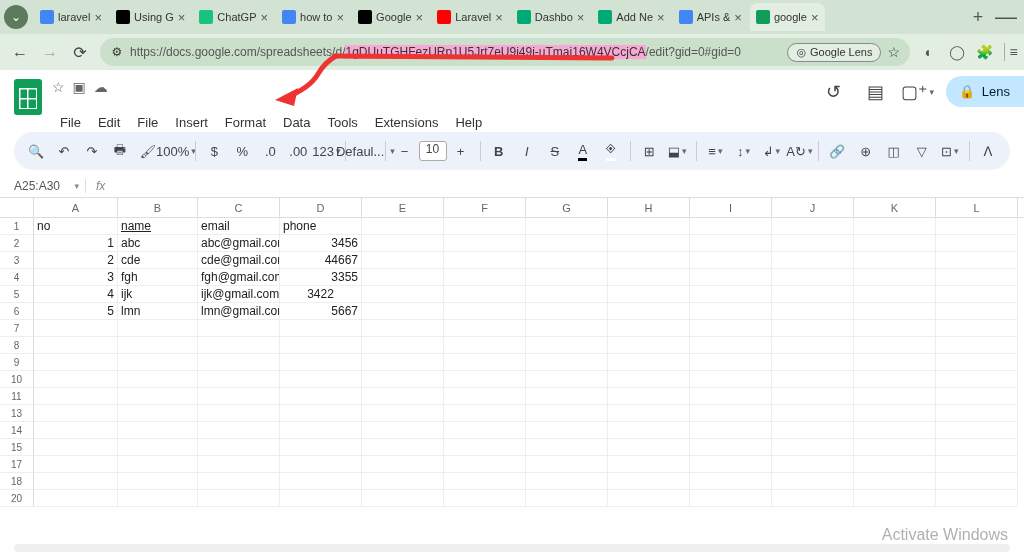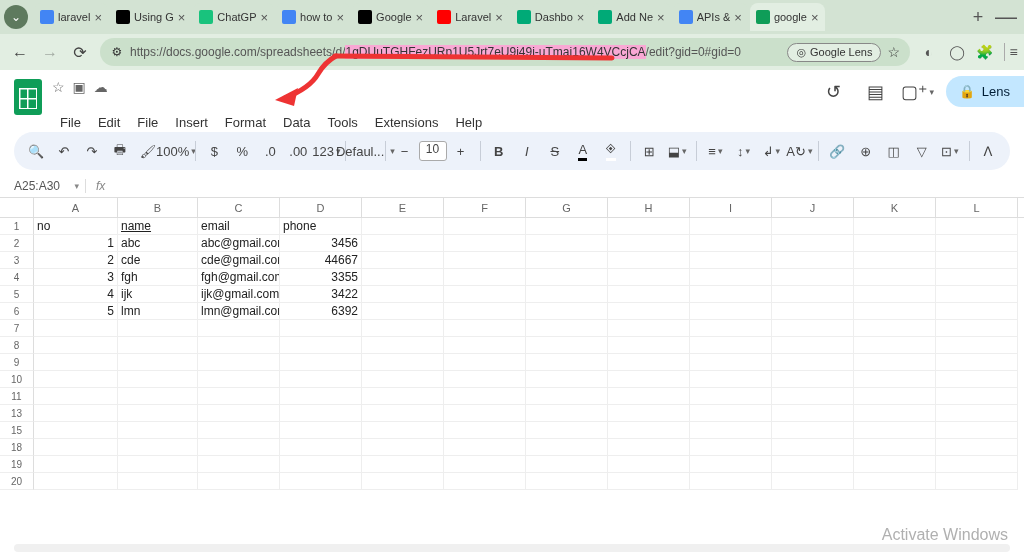--- a/index.html
+++ b/index.html
@@ -332,36 +332,36 @@
         <div class="cell" style="width: 82px;"></div>
         <div class="cell" style="width: 82px;"></div>
         <div class="cell" style="width: 82px;"></div>
         <div class="cell" style="width: 82px;"></div>
       </div>
       <div class="row">
         <div class="row-h">5</div>
         <div class="cell num" style="width: 84px;">4</div>
         <div class="cell" style="width: 80px;">ijk</div>
         <div class="cell" style="width: 82px;">ijk@gmail.com</div>
-        <div class="cell num" style="width: 82px;">3422</div>
+        <div class="cell num" style="width: 82px; text-align: center;">3422</div>
         <div class="cell" style="width: 82px;"></div>
         <div class="cell" style="width: 82px;"></div>
         <div class="cell" style="width: 82px;"></div>
         <div class="cell" style="width: 82px;"></div>
         <div class="cell" style="width: 82px;"></div>
         <div class="cell" style="width: 82px;"></div>
         <div class="cell" style="width: 82px;"></div>
         <div class="cell" style="width: 82px;"></div>
       </div>
       <div class="row">
         <div class="row-h">6</div>
         <div class="cell num" style="width: 84px;">5</div>
         <div class="cell" style="width: 80px;">lmn</div>
         <div class="cell" style="width: 82px;">lmn@gmail.com</div>
-        <div class="cell num" style="width: 82px;">6392</div>
+        <div class="cell num" style="width: 82px;">5667</div>
         <div class="cell" style="width: 82px;"></div>
         <div class="cell" style="width: 82px;"></div>
         <div class="cell" style="width: 82px;"></div>
         <div class="cell" style="width: 82px;"></div>
         <div class="cell" style="width: 82px;"></div>
         <div class="cell" style="width: 82px;"></div>
         <div class="cell" style="width: 82px;"></div>
         <div class="cell" style="width: 82px;"></div>
       </div>
       <div class="row">
@@ -448,51 +448,66 @@
         <div class="cell" style="width: 82px;"></div>
         <div class="cell" style="width: 82px;"></div>
         <div class="cell" style="width: 82px;"></div>
         <div class="cell" style="width: 82px;"></div>
         <div class="cell" style="width: 82px;"></div>
         <div class="cell" style="width: 82px;"></div>
         <div class="cell" style="width: 82px;"></div>
         <div class="cell" style="width: 82px;"></div>
       </div>
       <div class="row">
+        <div class="row-h">14</div>
+        <div class="cell num" style="width: 84px;"></div>
+        <div class="cell" style="width: 80px;"></div>
+        <div class="cell" style="width: 82px;"></div>
+        <div class="cell num" style="width: 82px;"></div>
+        <div class="cell" style="width: 82px;"></div>
+        <div class="cell" style="width: 82px;"></div>
+        <div class="cell" style="width: 82px;"></div>
+        <div class="cell" style="width: 82px;"></div>
+        <div class="cell" style="width: 82px;"></div>
+        <div class="cell" style="width: 82px;"></div>
+        <div class="cell" style="width: 82px;"></div>
+        <div class="cell" style="width: 82px;"></div>
+      </div>
+      <div class="row">
         <div class="row-h">15</div>
         <div class="cell num" style="width: 84px;"></div>
         <div class="cell" style="width: 80px;"></div>
         <div class="cell" style="width: 82px;"></div>
         <div class="cell num" style="width: 82px;"></div>
         <div class="cell" style="width: 82px;"></div>
         <div class="cell" style="width: 82px;"></div>
         <div class="cell" style="width: 82px;"></div>
         <div class="cell" style="width: 82px;"></div>
         <div class="cell" style="width: 82px;"></div>
         <div class="cell" style="width: 82px;"></div>
         <div class="cell" style="width: 82px;"></div>
         <div class="cell" style="width: 82px;"></div>
       </div>
       <div class="row">
+        <div class="row-h">17</div>
+        <div class="cell num" style="width: 84px;"></div>
+        <div class="cell" style="width: 80px;"></div>
+        <div class="cell" style="width: 82px;"></div>
+        <div class="cell num" style="width: 82px;"></div>
+        <div class="cell" style="width: 82px;"></div>
+        <div class="cell" style="width: 82px;"></div>
+        <div class="cell" style="width: 82px;"></div>
+        <div class="cell" style="width: 82px;"></div>
+        <div class="cell" style="width: 82px;"></div>
+        <div class="cell" style="width: 82px;"></div>
+        <div class="cell" style="width: 82px;"></div>
+        <div class="cell" style="width: 82px;"></div>
+      </div>
+      <div class="row">
         <div class="row-h">18</div>
-        <div class="cell num" style="width: 84px;"></div>
-        <div class="cell" style="width: 80px;"></div>
-        <div class="cell" style="width: 82px;"></div>
-        <div class="cell num" style="width: 82px;"></div>
-        <div class="cell" style="width: 82px;"></div>
-        <div class="cell" style="width: 82px;"></div>
-        <div class="cell" style="width: 82px;"></div>
-        <div class="cell" style="width: 82px;"></div>
-        <div class="cell" style="width: 82px;"></div>
-        <div class="cell" style="width: 82px;"></div>
-        <div class="cell" style="width: 82px;"></div>
-        <div class="cell" style="width: 82px;"></div>
-      </div>
-      <div class="row">
-        <div class="row-h">19</div>
         <div class="cell num" style="width: 84px;"></div>
         <div class="cell" style="width: 80px;"></div>
         <div class="cell" style="width: 82px;"></div>
         <div class="cell num" style="width: 82px;"></div>
         <div class="cell" style="width: 82px;"></div>
         <div class="cell" style="width: 82px;"></div>
         <div class="cell" style="width: 82px;"></div>
         <div class="cell" style="width: 82px;"></div>
         <div class="cell" style="width: 82px;"></div>
         <div class="cell" style="width: 82px;"></div>

